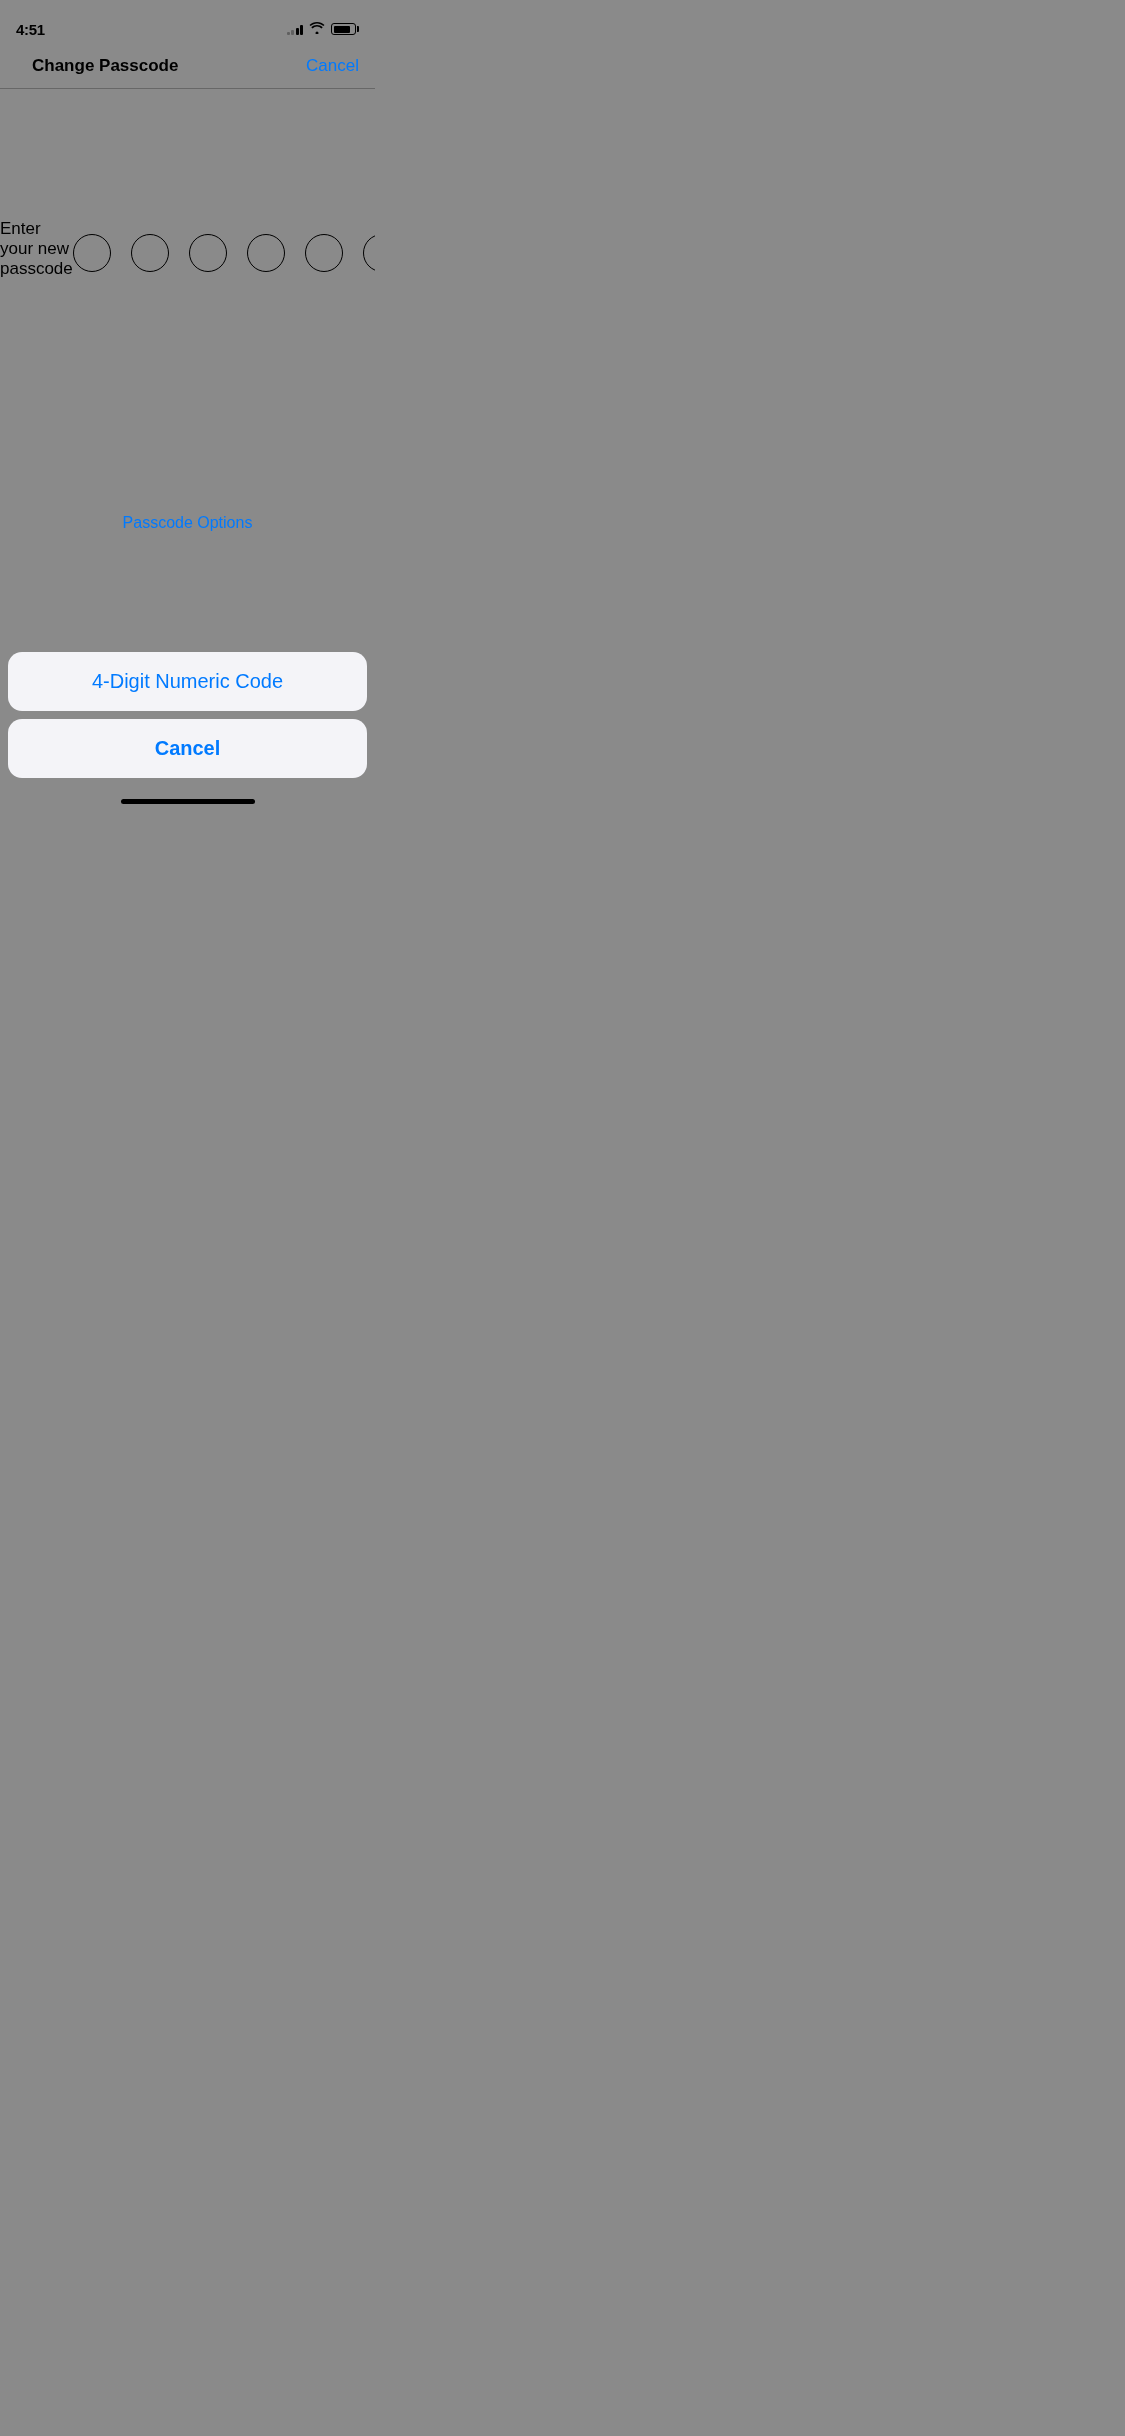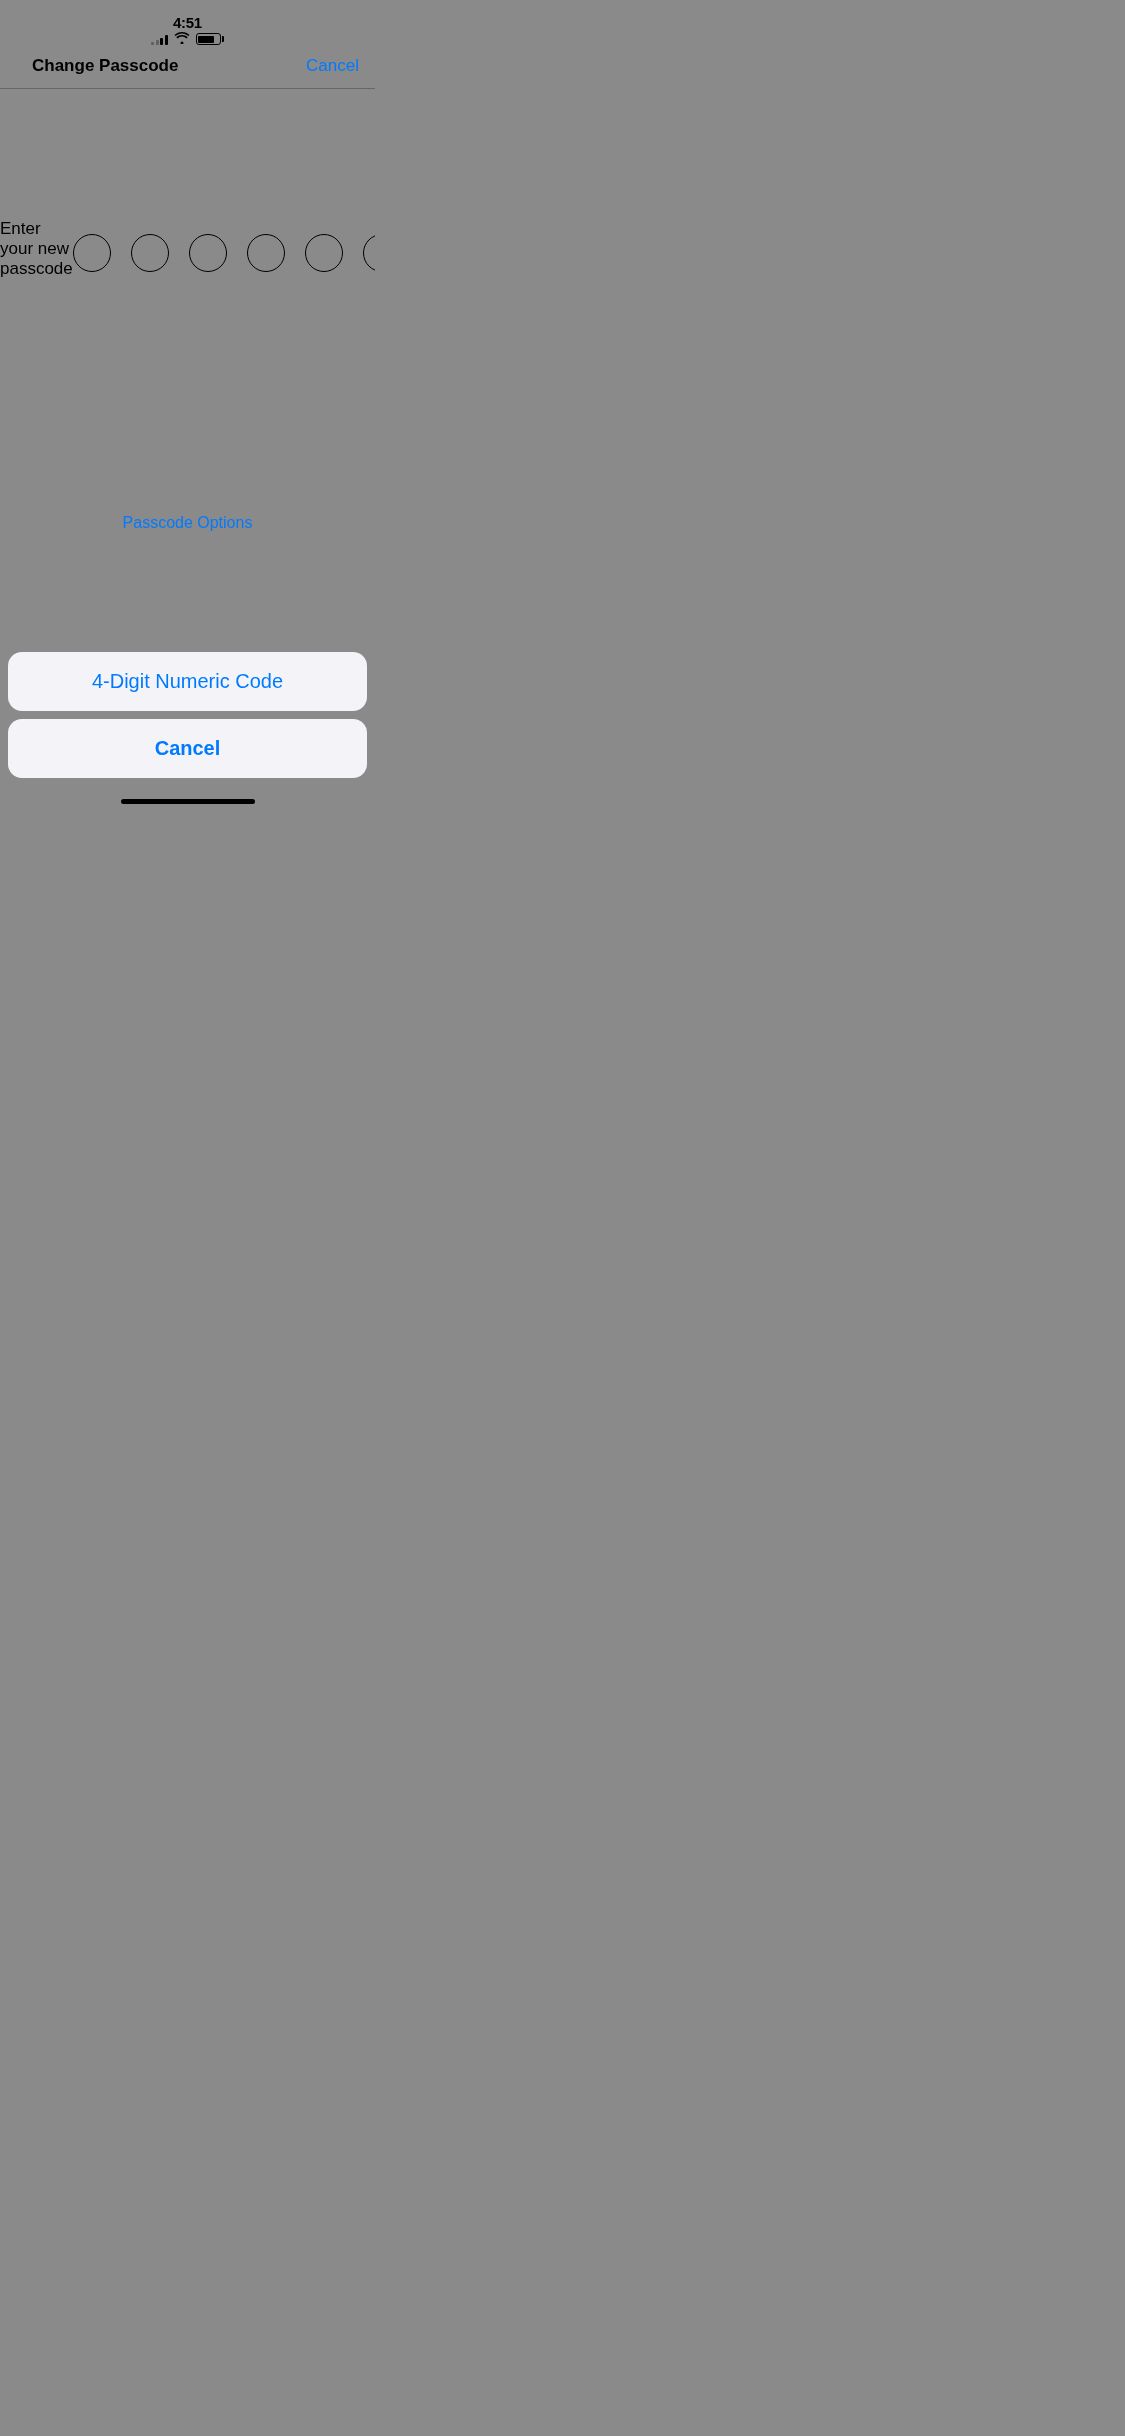--- a/index.html
+++ b/index.html
@@ -14,21 +14,20 @@
       overflow: hidden;
     }
 
     
     .status-bar {
       display: flex;
       justify-content: space-between;
       align-items: center;
       padding: 14px 16px 0 16px;
       height: 44px;
-      flex-direction: column;
     }
 
     .status-time {
       font-size: 15px;
       font-weight: 600;
       color: #000;
       letter-spacing: -0.3px;
     }
 
     .status-icons {

